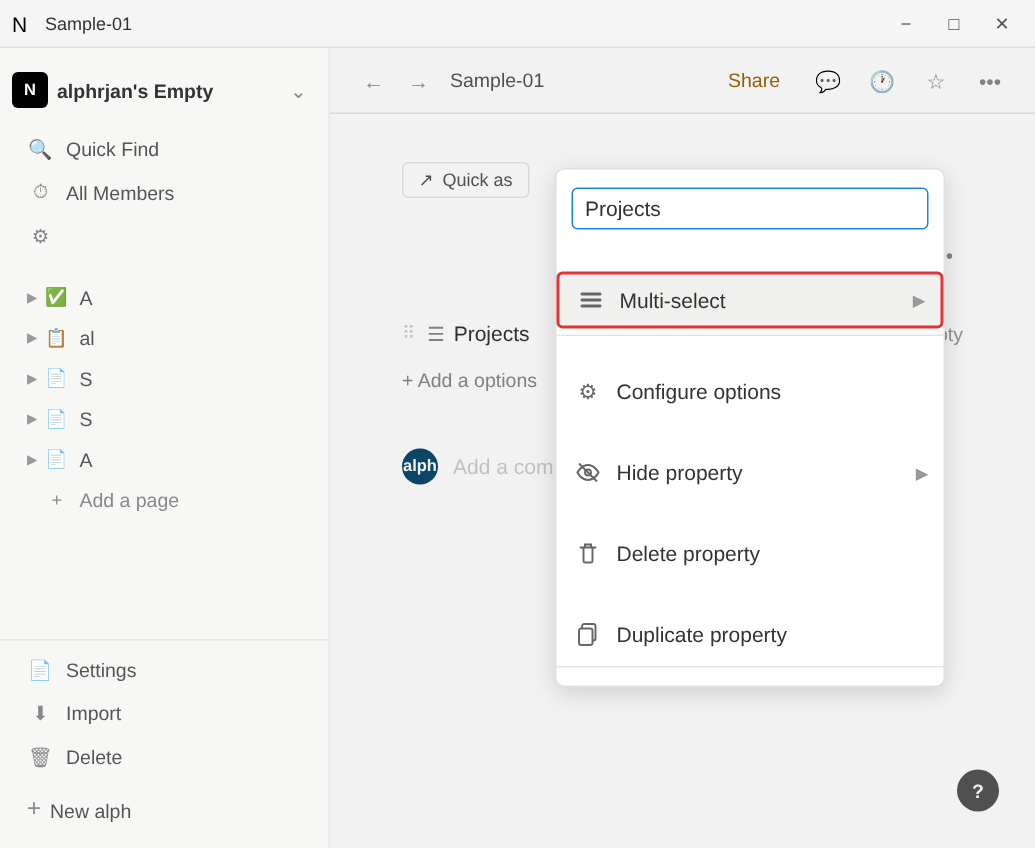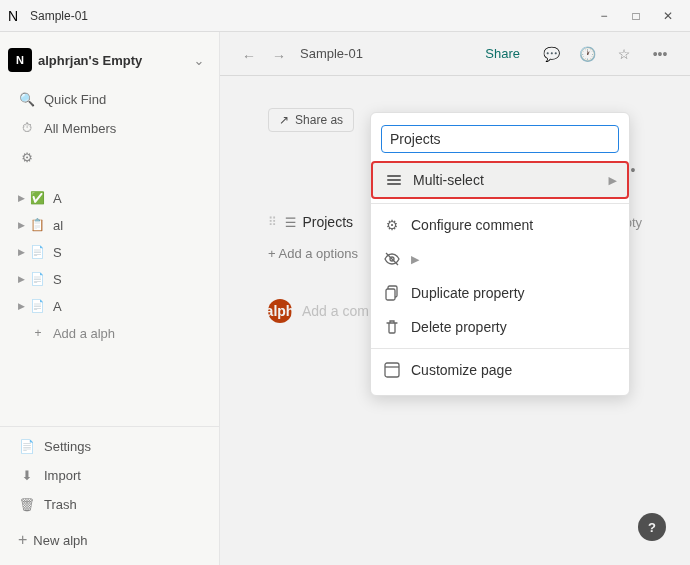--- a/index.html
+++ b/index.html
@@ -238,21 +238,21 @@
       color: #555;
       font-weight: 500;
     }
     .top-nav-actions {
       display: flex;
       align-items: center;
       gap: 8px;
     }
     .share-btn {
       font-size: 13px;
-      color: #0f766e;
+      color: #a16207;
       padding: 4px 10px;
       border-radius: 4px;
       cursor: pointer;
     }
     .top-nav-icon {
       width: 28px;
       height: 28px;
       display: flex;
       align-items: center;
       justify-content: center;
@@ -347,26 +347,26 @@
     .comment-row {
       display: flex;
       align-items: center;
       gap: 10px;
       margin-top: 24px;
       padding: 8px 0;
     }
     .comment-avatar {
       width: 24px;
       height: 24px;
-      background: #c2410c;
+      background: #0c4a6e;
       border-radius: 50%;
       display: flex;
       align-items: center;
       justify-content: center;
-      font-size: 14px;
+      font-size: 11px;
       color: white;
       font-weight: bold;
     }
     .comment-placeholder {
       color: #ccc;
       font-size: 14px;
     }
 
     
     .overlay-backdrop {
@@ -415,20 +415,21 @@
 
     .popup-menu-item {
       display: flex;
       align-items: center;
       padding: 6px 10px;
       cursor: pointer;
       color: #333;
       font-size: 14px;
       border-radius: 0;
       position: relative;
+      margin-top: 20px;
     }
     .popup-menu-item.highlighted {
       background: #f0f0ef;
       border: 2px solid #e03535;
       border-radius: 4px;
     }
     .popup-menu-item .item-icon {
       width: 22px;
       height: 22px;
       margin-right: 8px;
@@ -536,36 +537,36 @@
         <span>S</span>
       </div>
       <div class="sidebar-page-item">
         <span class="page-item-triangle">▶</span>
         <span class="page-icon">📄</span>
         <span>A</span>
       </div>
       <div class="sidebar-page-item">
         <span class="page-item-triangle" style="visibility:hidden">▶</span>
         <span class="page-icon" style="color:#888">+</span>
-        <span style="color:#888">Add a alph</span>
+        <span style="color:#888">Add a page</span>
       </div>
     </div>
 
     <div class="sidebar-bottom">
       <div class="sidebar-bottom-item">
         <span class="bottom-icon">📄</span>
         <span>Settings</span>
       </div>
       <div class="sidebar-bottom-item">
         <span class="bottom-icon">⬇</span>
         <span>Import</span>
       </div>
       <div class="sidebar-bottom-item">
         <span class="bottom-icon">🗑</span>
-        <span>Trash</span>
+        <span>Delete</span>
       </div>
     </div>
 
     <div class="new-page-btn">
       <span class="plus-icon">+</span>
       <span>New alph</span>
     </div>
   </div>
 
   <div class="main-content">
@@ -583,21 +584,21 @@
         <div class="top-nav-icon">☆</div>
         <div class="top-nav-icon">•••</div>
       </div>
     </div>
 
     <div class="page-body">
 
       <div class="open-as-row">
         <div class="open-as-btn">
           <span>↗</span>
-          <span>Share as</span>
+          <span>Quick as</span>
         </div>
       </div>
 
       <div class="db-header">
         <div class="db-header-actions">
           <div class="share-btn">Share</div>
           <div class="top-nav-icon">💬</div>
           <div class="top-nav-icon">🕐</div>
           <div class="top-nav-icon">☆</div>
           <div class="top-nav-icon">•••</div>
@@ -645,60 +646,52 @@
           </svg>
         </span>
         <span class="item-label">Multi-select</span>
         <span class="item-arrow">▶</span>
       </div>
 
       <div class="popup-divider"></div>
 
       <div class="popup-menu-item">
         <span class="item-icon">⚙</span>
-        <span class="item-label">Configure comment</span>
+        <span class="item-label">Configure options</span>
       </div>
 
       <div class="popup-menu-item">
         <span class="item-icon">
           <svg width="16" height="16" viewBox="0 0 16 16" fill="none">
             <path d="M1 8s2.5-5 7-5 7 5 7 5-2.5 5-7 5-7-5-7-5z" stroke="#666" stroke-width="1.3" fill="none"></path>
             <circle cx="8" cy="8" r="2" stroke="#666" stroke-width="1.3" fill="none"></circle>
             <line x1="2" y1="2" x2="14" y2="14" stroke="#666" stroke-width="1.3"></line>
           </svg>
         </span>
+        <span class="item-label">Hide property</span>
         <span class="item-arrow">▶</span>
+      </div>
+
+      <div class="popup-menu-item">
+        <span class="item-icon">
+          <svg width="16" height="16" viewBox="0 0 16 16" fill="none">
+            <path d="M3 4h10M6 4V2h4v2M5 4v9a1 1 0 001 1h4a1 1 0 001-1V4" stroke="#666" stroke-width="1.3" fill="none" stroke-linecap="round"></path>
+          </svg>
+        </span>
+        <span class="item-label">Delete property</span>
       </div>
 
       <div class="popup-menu-item">
         <span class="item-icon">
           <svg width="16" height="16" viewBox="0 0 16 16" fill="none">
             <rect x="4" y="1" width="9" height="11" rx="1.5" stroke="#666" stroke-width="1.3" fill="none"></rect>
             <rect x="2" y="4" width="9" height="11" rx="1.5" stroke="#666" stroke-width="1.3" fill="white"></rect>
           </svg>
         </span>
         <span class="item-label">Duplicate property</span>
       </div>
 
-      <div class="popup-menu-item">
-        <span class="item-icon">
-          <svg width="16" height="16" viewBox="0 0 16 16" fill="none">
-            <path d="M3 4h10M6 4V2h4v2M5 4v9a1 1 0 001 1h4a1 1 0 001-1V4" stroke="#666" stroke-width="1.3" fill="none" stroke-linecap="round"></path>
-          </svg>
-        </span>
-        <span class="item-label">Delete property</span>
-      </div>
-
       <div class="popup-divider"></div>
 
-      <div class="popup-menu-item">
-        <span class="item-icon">
-          <svg width="16" height="16" viewBox="0 0 16 16" fill="none">
-            <rect x="1" y="1" width="14" height="14" rx="2" stroke="#666" stroke-width="1.3" fill="none"></rect>
-            <line x1="1" y1="5" x2="15" y2="5" stroke="#666" stroke-width="1.3"></line>
-          </svg>
-        </span>
-        <span class="item-label">Customize page</span>
-      </div>
 
     </div>
   </div>
 </div>
 
 </body></html>

